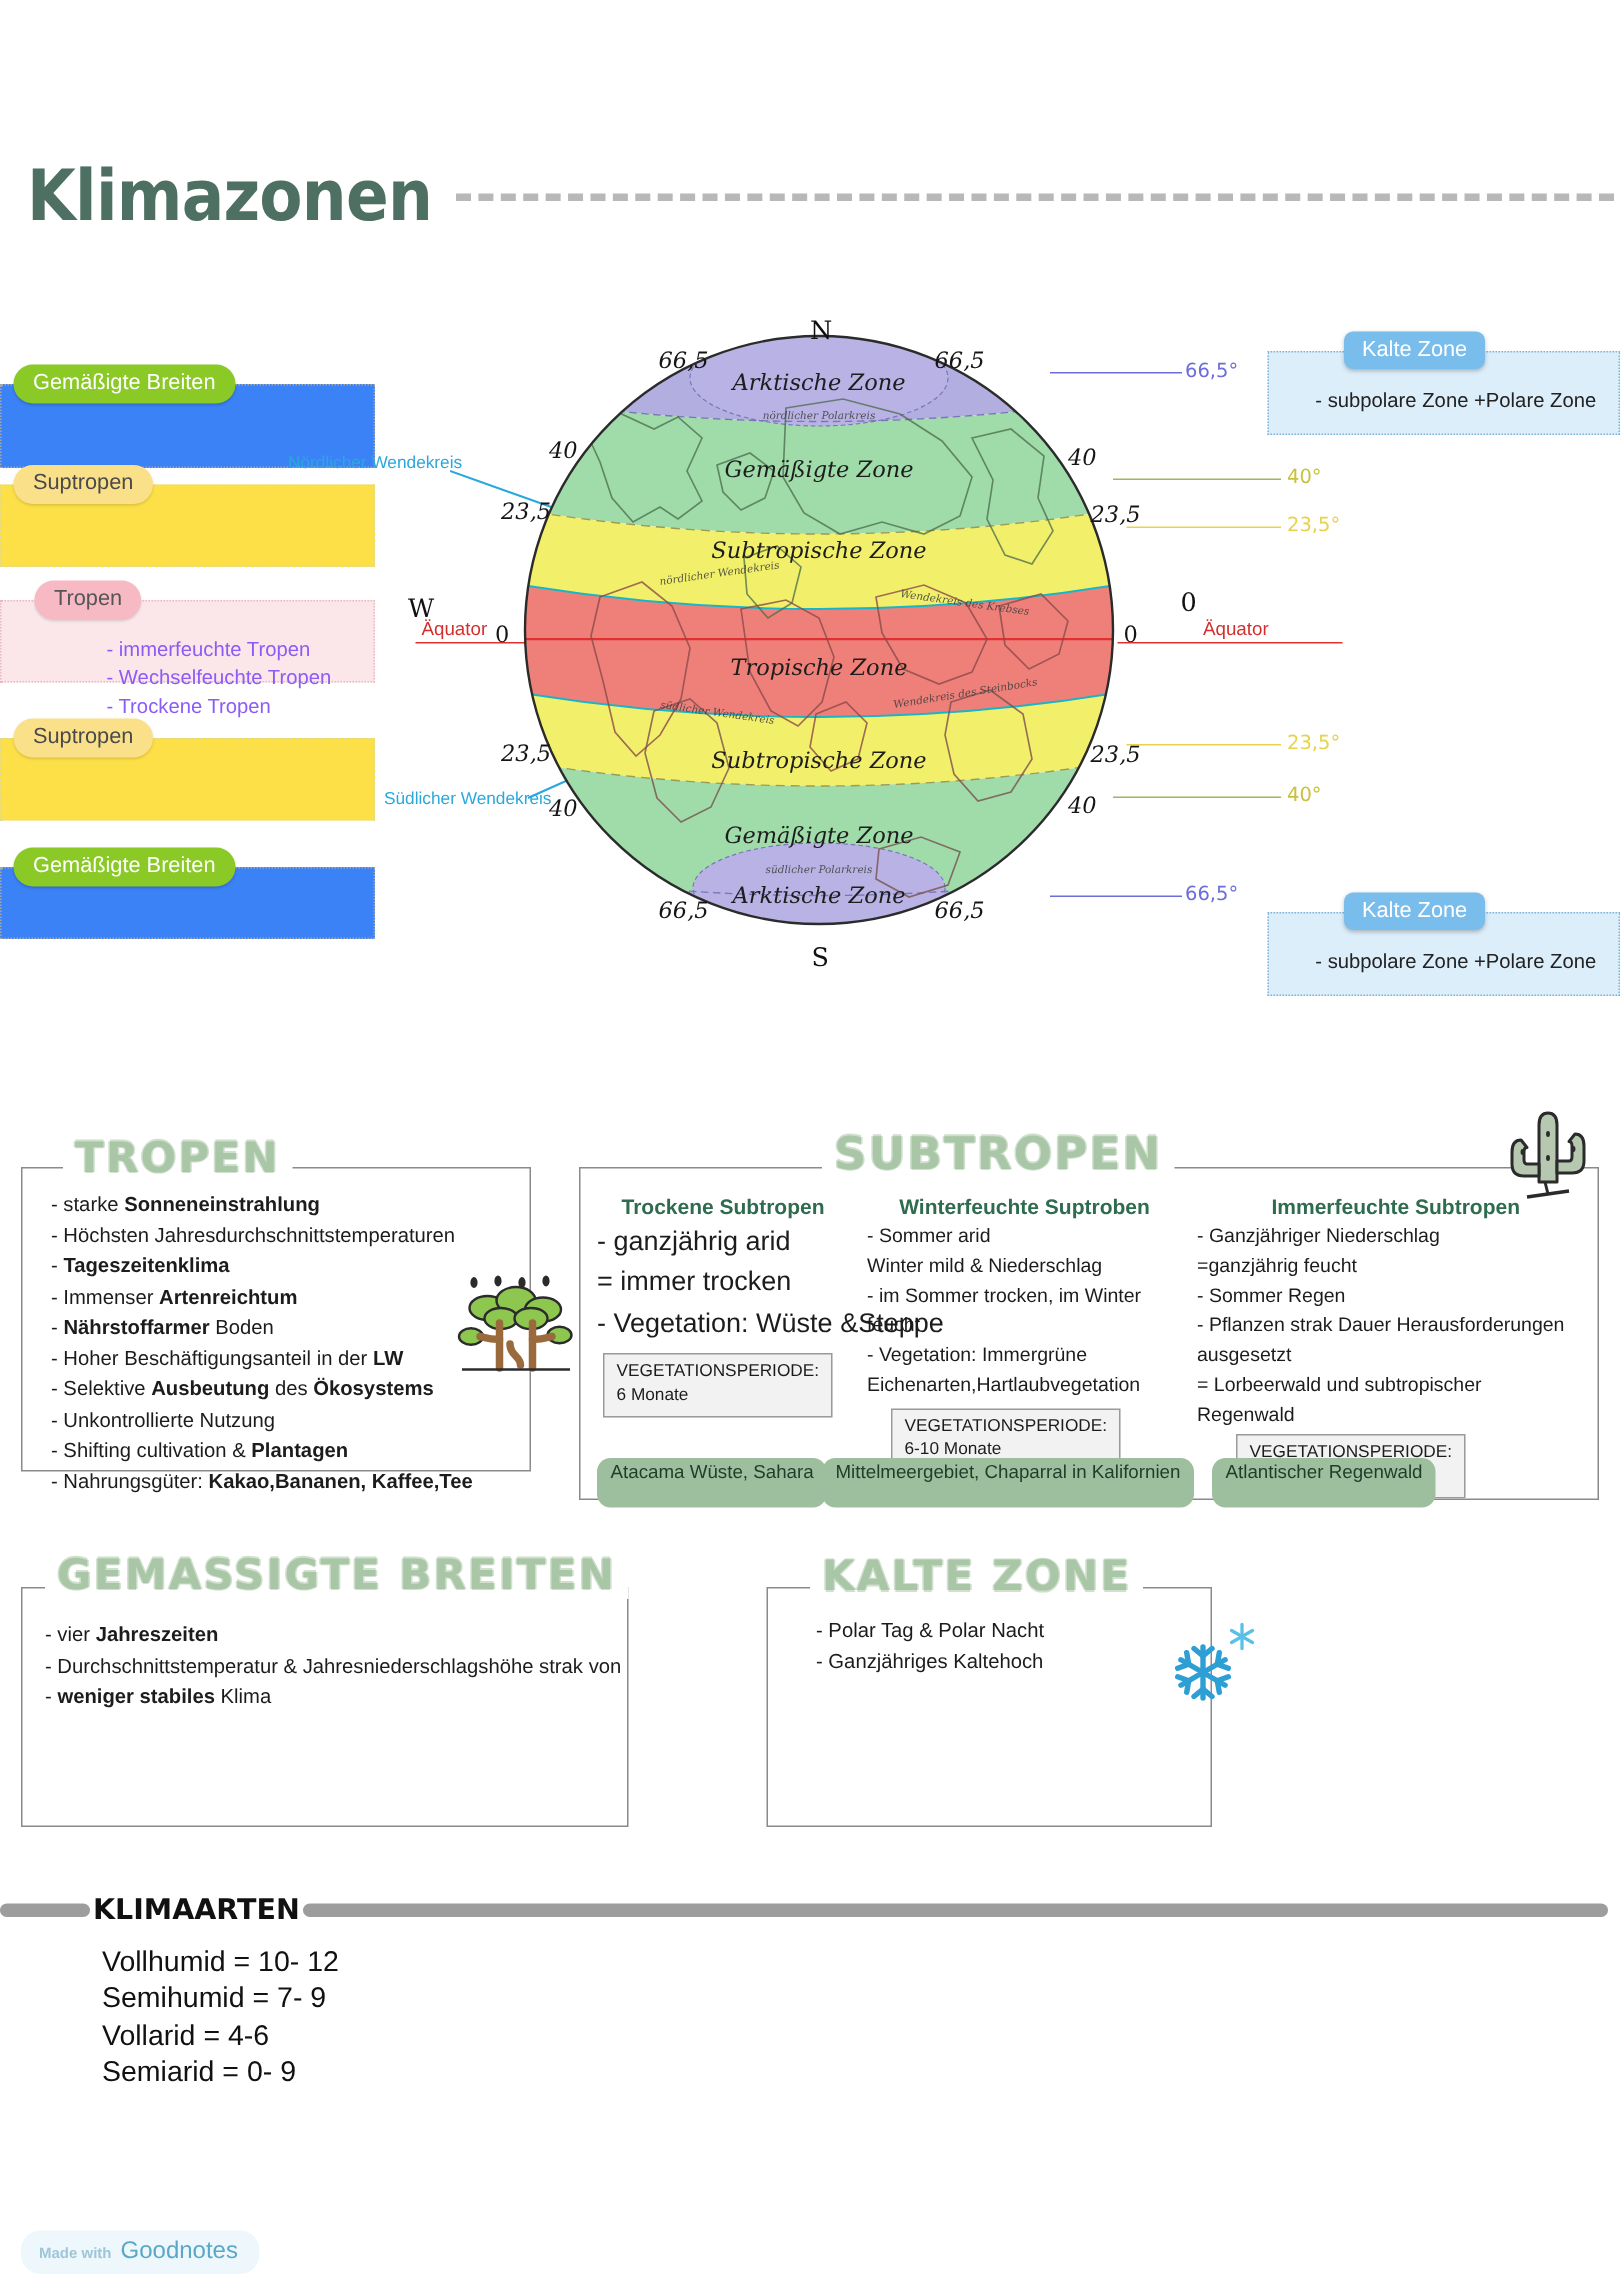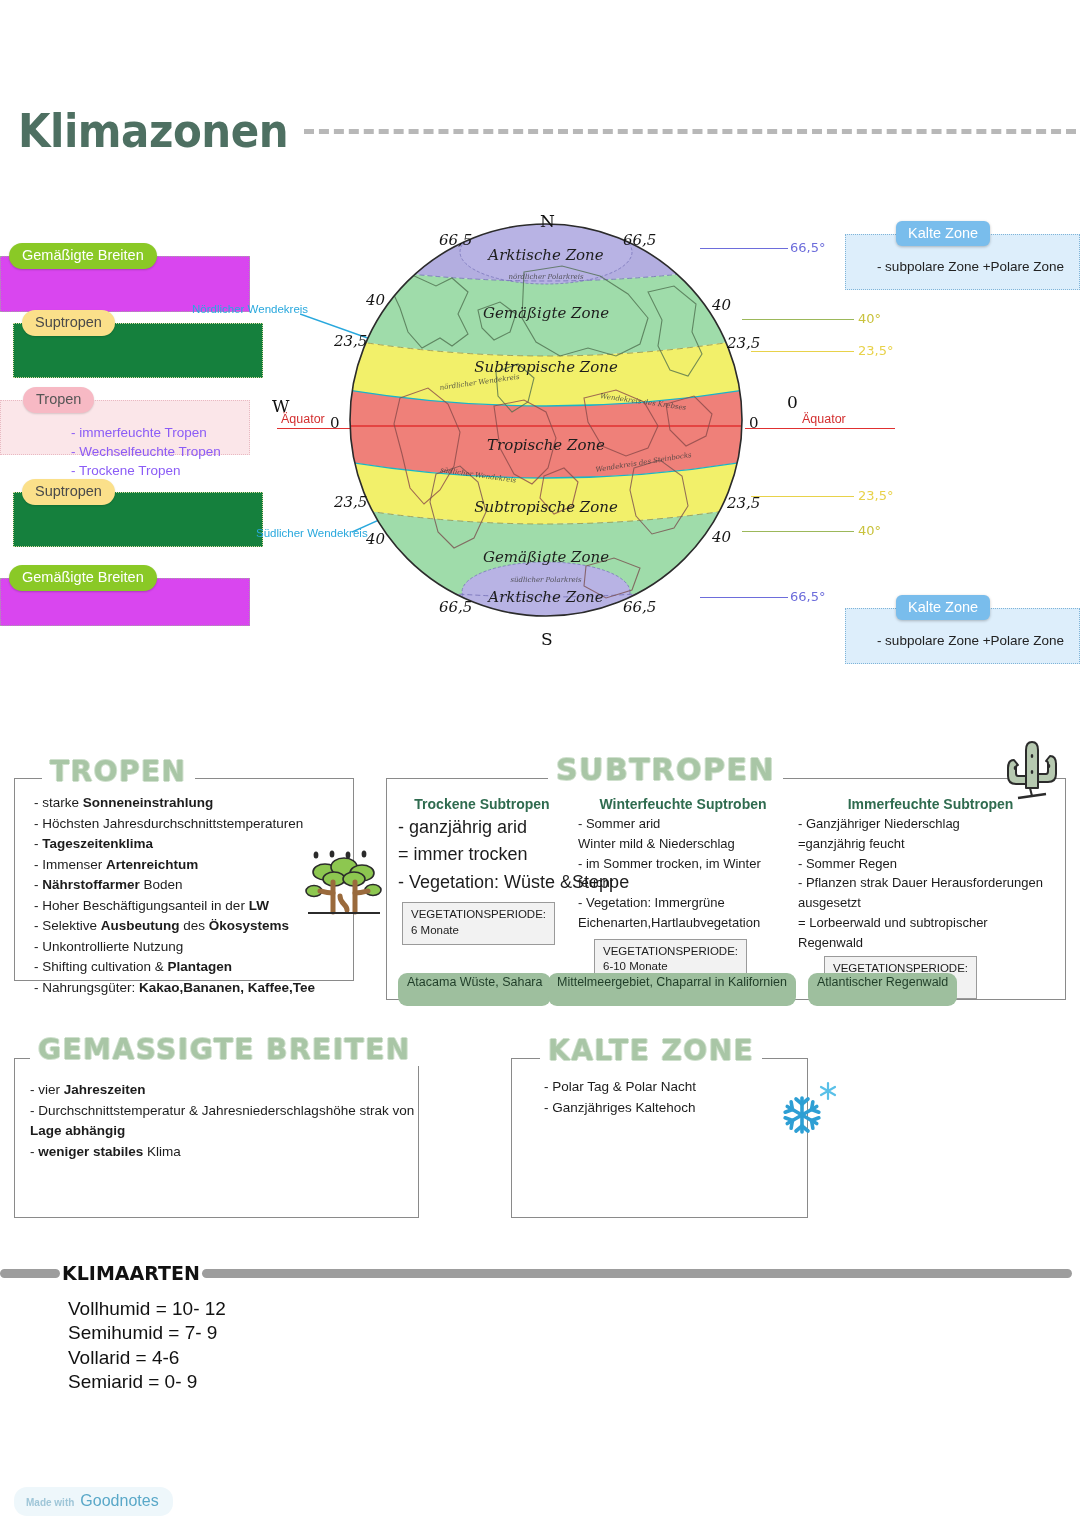--- a/index.html
+++ b/index.html
@@ -50,22 +50,22 @@
     left: 0;
     width: 250px;
     box-sizing: border-box;
   }
   .side-box {
     border: 1px dotted #9b9b9b;
     box-sizing: border-box;
     width: 250px;
     position: relative;
   }
-  .side-box.grey  { background: #d946ef; border-color: #a5a5a5; }
-  .side-box.yellow{ background: #15803d; border-color: #d9d9a0; margin-left: 13px; }
+  .side-box.grey  { background: #3b82f6; border-color: #a5a5a5; }
+  .side-box.yellow{ background: #fde047; border-color: #d9d9a0; }
   .side-box.pink  { background: #fbe6e9; border-color: #e9b9c2; }
   .pill {
     position: absolute;
     top: -14px;
     border-radius: 14px;
     padding: 4px 13px 5px 13px;
     font-size: 14.5px;
     white-space: nowrap;
     line-height: 1.15;
   }
@@ -536,21 +536,20 @@
   </g>
   <path d="M22,62 L50,58" stroke="#2b2b2b" stroke-width="2.4" fill="none"></path>
   <path d="M34,52 L36,60" stroke="#2b2b2b" stroke-width="2" fill="none"></path>
 </svg>
 
 <div class="sec-box" style="left:14px; top:1058px; width:405px; height:160px;"></div>
 <div class="sec-title" style="left:30px; top:1033px; font-size:28px;">GEMASSIGTE BREITEN</div>
 <ul class="bullets" style="position:absolute; left:30px; top:1080px; width:390px;">
   <li>- vier <b>Jahreszeiten</b></li>
   <li>- Durchschnittstemperatur &amp; Jahresniederschlagshöhe strak von</li>
-  <li><b>Lage abhängig</b></li>
   <li>- <b>weniger stabiles</b> Klima</li>
 </ul>
 
 <div class="sec-box" style="left:511px; top:1058px; width:297px; height:160px;"></div>
 <div class="sec-title" style="left:540px; top:1034px; font-size:28px;">KALTE ZONE</div>
 <ul class="bullets" style="position:absolute; left:544px; top:1077px; width:250px;">
   <li>- Polar Tag &amp; Polar Nacht</li>
   <li>- Ganzjähriges Kaltehoch</li>
 </ul>
 

